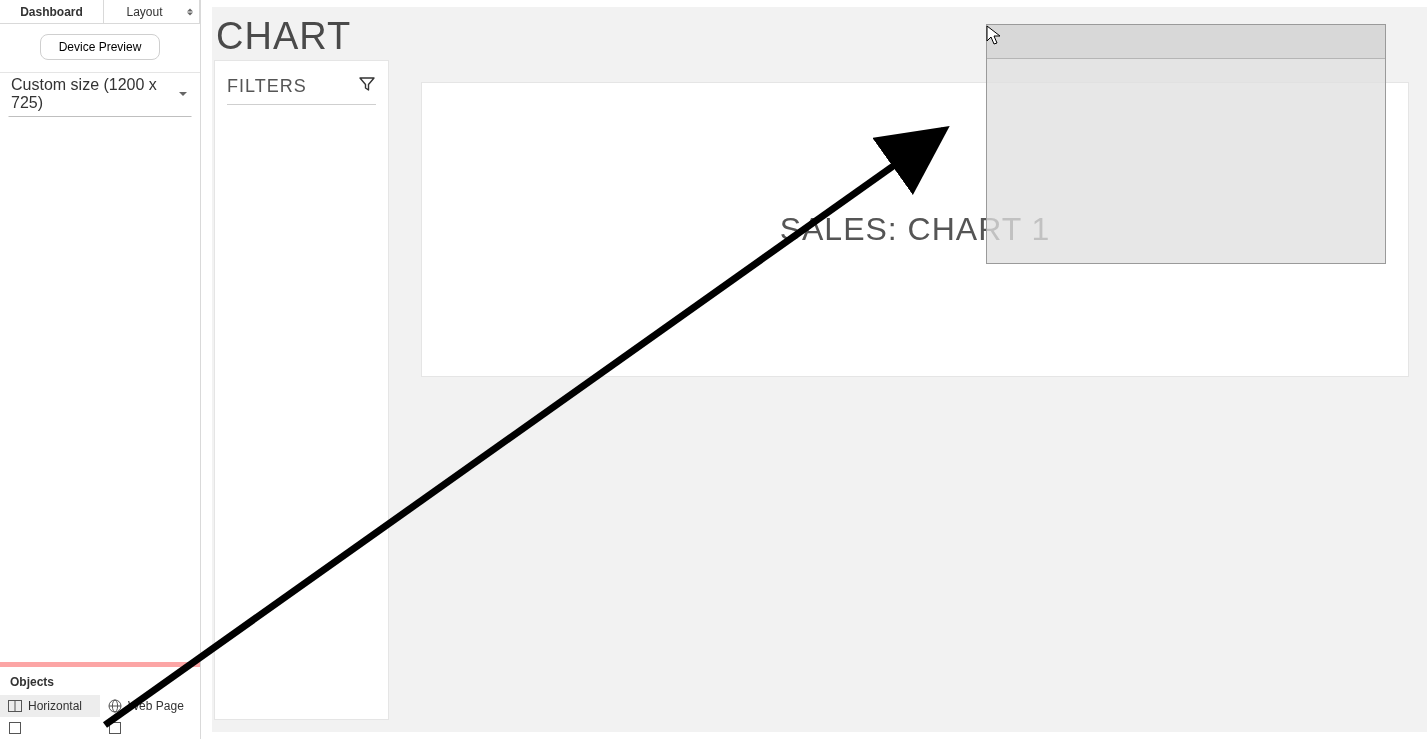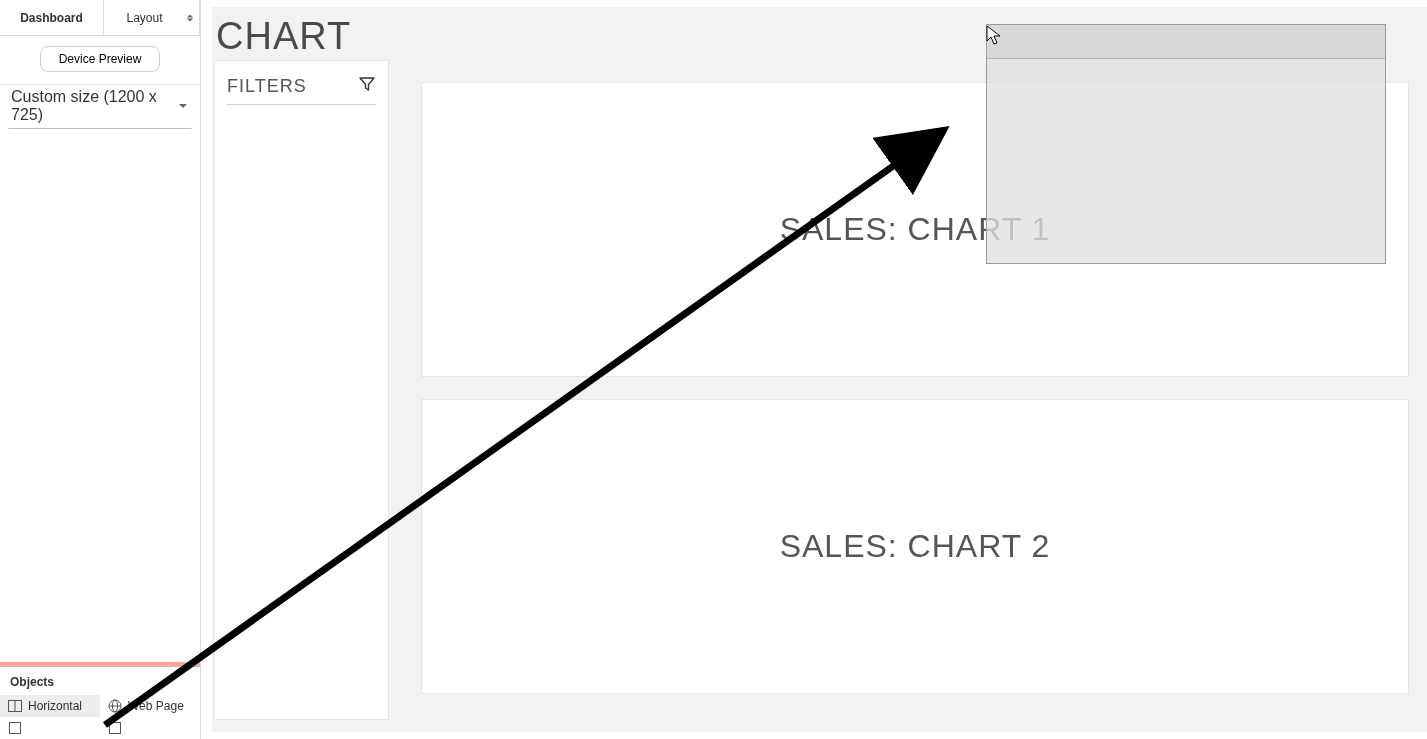--- a/index.html
+++ b/index.html
@@ -18,21 +18,21 @@
       left: 0; top: 0;
       width: 201px;
       height: 739px;
       border-right: 1px solid #d9d9d9;
       background: #ffffff;
       display: flex;
       flex-direction: column;
     }
     .tabs-row {
       display: flex;
-      height: 36px;
+      height: 24px;
       border-bottom: 1px solid #d9d9d9;
     }
     .tab-btn {
       display: flex;
       align-items: center;
       justify-content: center;
       border-right: 1px solid #d9d9d9;
       padding: 0 14px;
       font-size: 12px;
       cursor: pointer;
@@ -309,23 +309,20 @@
             <svg width="18" height="18" viewBox="0 0 18 18">
               <path d="M2 3 L16 3 L10.5 9.5 L10.5 15 L7.5 13 L7.5 9.5 Z" fill="none" stroke="#333" stroke-width="1.4" stroke-linejoin="round"></path>
             </svg>
           </span>
         </div>
       </div>
       <div class="charts-col">
         <div class="chart-tile">
           <span class="chart-label">SALES: CHART 1</span>
         </div>
-        <div class="chart-tile">
-          <span class="chart-label">SALES: CHART 2</span>
-        </div>
       </div>
     </div>
   </div>
 </div>
 
 <div class="float-container">
   <div class="float-header"></div>
 </div>
 
 <svg class="arrow-overlay" viewBox="0 0 1427 739">

